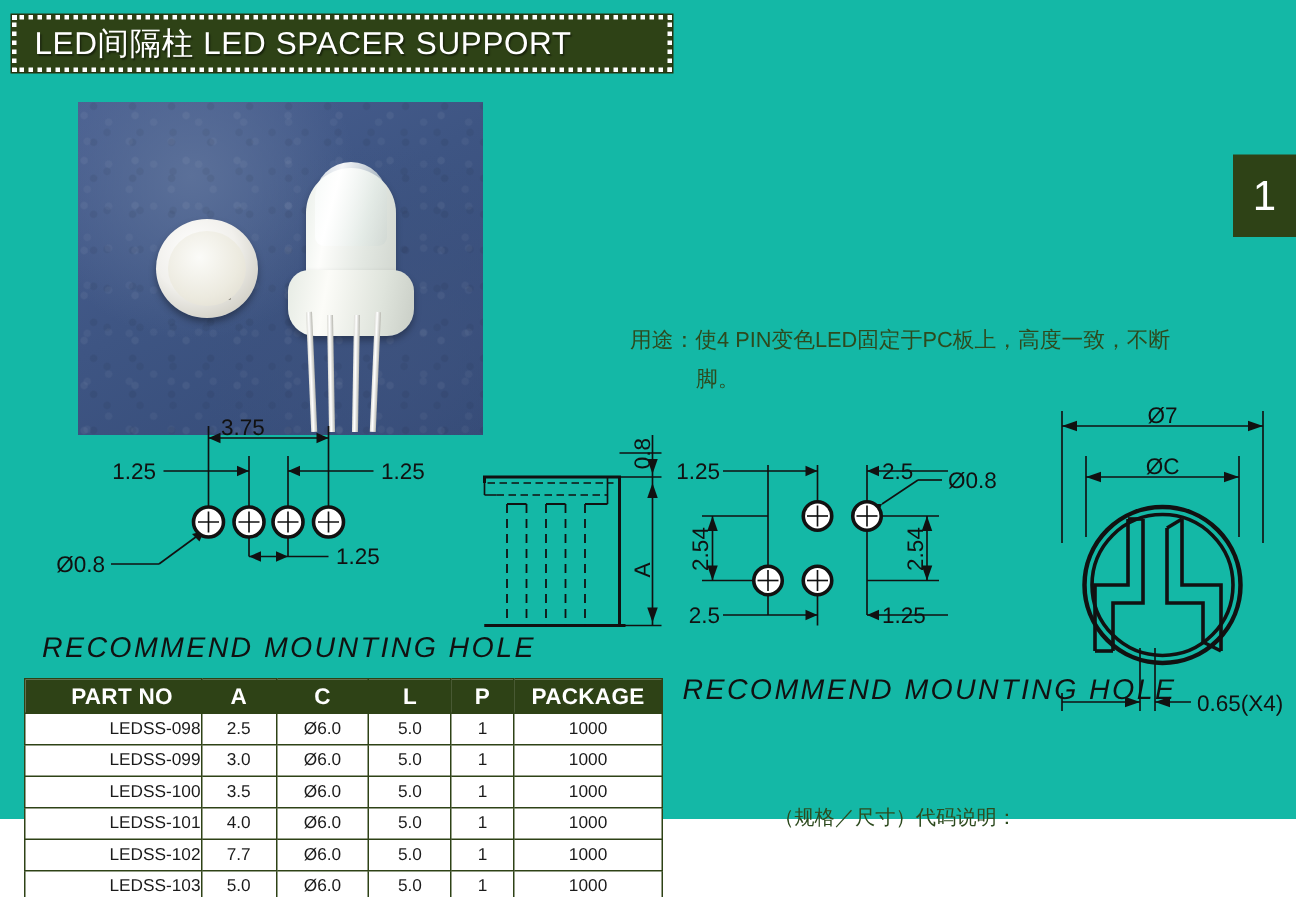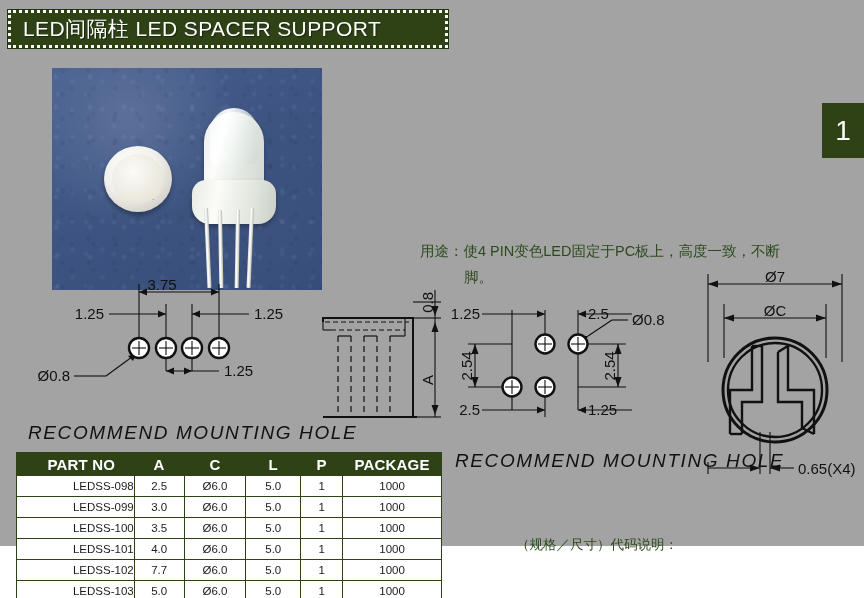--- a/index.html
+++ b/index.html
@@ -5,21 +5,21 @@
   * { box-sizing: border-box; margin: 0; padding: 0; }
   html, body {
     width: 864px; height: 598px;
     background: #ffffff;
     font-family: "Liberation Sans", sans-serif;
     overflow: hidden;
   }
   #page {
     position: relative;
     width: 864px; height: 546px;
-    background: #a3a3a3;
+    background: #14b8a6;
   }
 
   
   .banner {
     position: absolute;
     left: 8px; top: 10px;
     width: 440px; height: 38px;
     background: #2e4216;
     border: 3px dotted #ffffff;
     outline: 1px solid #24340f;
@@ -126,21 +126,20 @@
     font-size: 16.5px;
     line-height: 28px;
     white-space: nowrap;
   }
   .usage {
     position: absolute; left: 420px; top: 214px;
     color: #2d4a1e;
     font-size: 14.5px;
     line-height: 26px;
     width: 430px;
-    margin-top: 24px;
   }
   .usage-l2 { padding-left: 44px; }
 
   
   .parts-table {
     position: absolute; left: 16px; top: 452px;
     border-collapse: collapse;
     width: 426px;
     background: #ffffff;
   }

